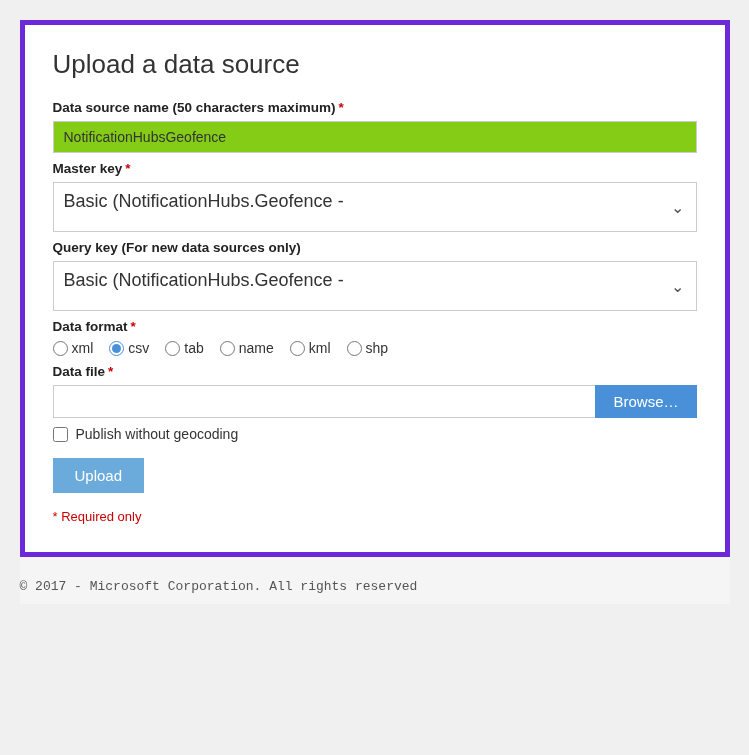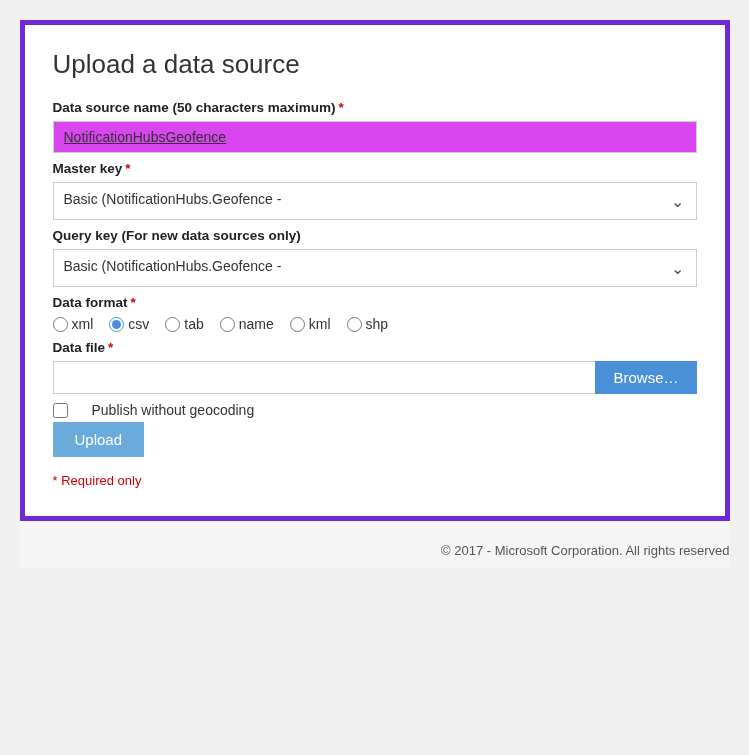--- a/index.html
+++ b/index.html
@@ -55,35 +55,34 @@
       color: #c00;
       margin-left: 3px;
     }
 
     .text-input {
       width: 100%;
       border: 1px solid #ccc;
       padding: 7px 10px;
       font-size: 14px;
       color: #333;
-      background: #d946ef;
+      background: #84cc16;
       outline: none;
-      text-decoration: underline;
     }
 
     .select-wrapper {
       position: relative;
       width: 100%;
     }
 
     .select-input {
       width: 100%;
       border: 1px solid #ccc;
-      padding: 8px 40px 12px 10px;
-      font-size: 14px;
+      padding: 8px 40px 20px 10px;
+      font-size: 18px;
       color: #333;
       background: #fff;
       appearance: none;
       -webkit-appearance: none;
       cursor: pointer;
       outline: none;
     }
 
     .select-chevron {
       position: absolute;
@@ -146,22 +145,22 @@
       border: none;
       padding: 8px 18px;
       font-size: 15px;
       cursor: pointer;
       white-space: nowrap;
     }
 
     .checkbox-row {
       display: flex;
       align-items: center;
-      gap: 24px;
-      margin-bottom: 4px;
+      gap: 8px;
+      margin-bottom: 16px;
     }
 
     .checkbox-row input[type="checkbox"] {
       width: 15px;
       height: 15px;
       cursor: pointer;
     }
 
     .checkbox-label {
       font-size: 14px;
@@ -177,24 +176,25 @@
       cursor: pointer;
       margin-bottom: 16px;
     }
 
     .required-note {
       font-size: 13px;
       color: #c00;
     }
 
     .footer {
-      text-align: right;
+      text-align: left;
       padding: 22px 0 10px 0;
       font-size: 13px;
       color: #555;
+      font-family: Liberation Mono, monospace;
     }
   </style>
 </head>
 <body>
 
 <div class="page-wrapper">
   <div class="form-card">
 
     <h1 class="page-title">Upload a data source</h1>
 

